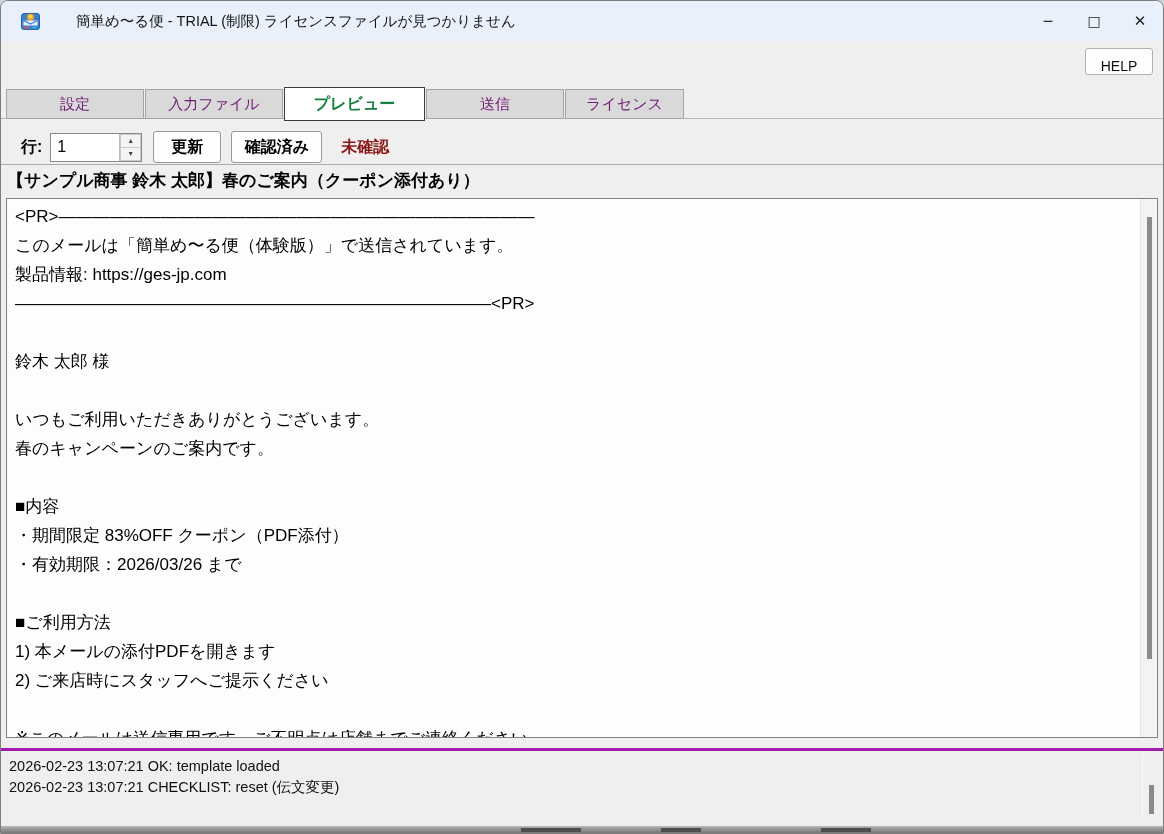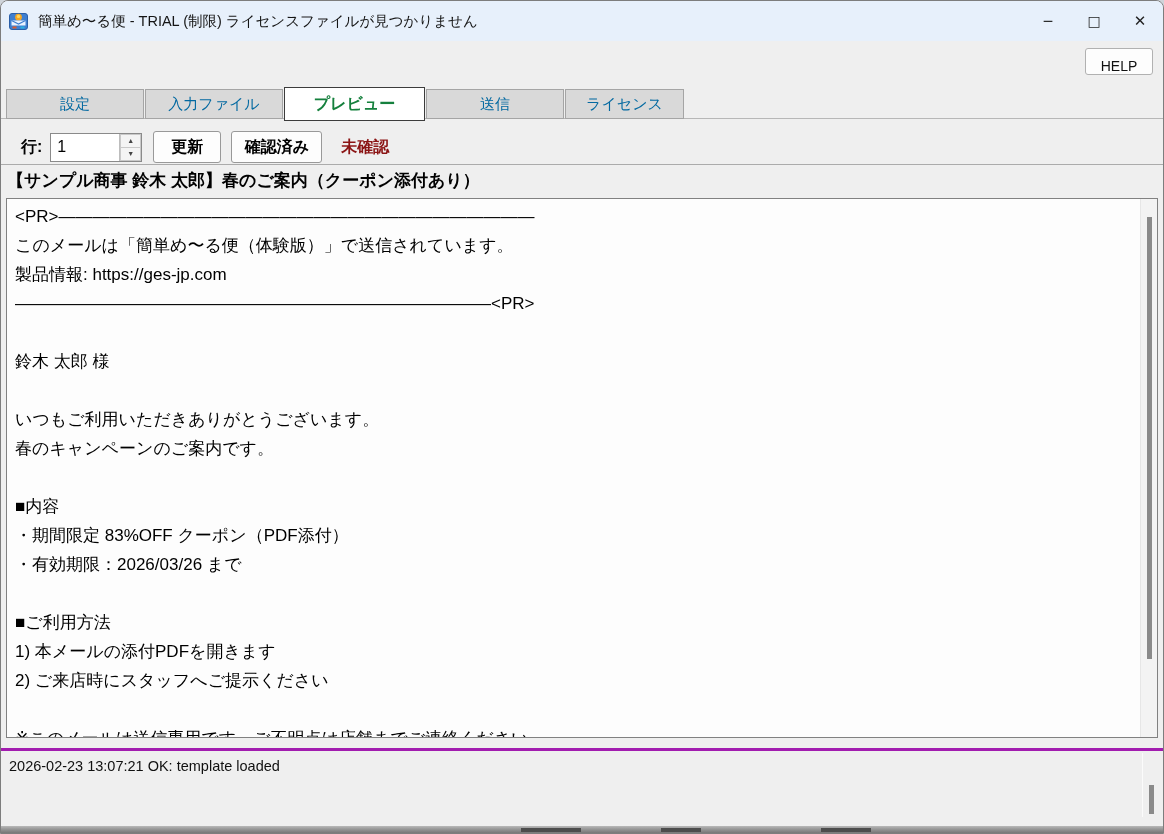--- a/index.html
+++ b/index.html
@@ -9,21 +9,21 @@
     background:#efefef;
     border:1px solid #7d7d7d;
     border-radius:8px 8px 0 0;
     overflow:hidden;
     font-family:"Liberation Sans","DejaVu Sans",sans-serif;
     color:#000;
   }
   
   .titlebar {
     position:absolute; top:0; left:0; right:0; height:40px;
-    background:#e7f0fb; display:flex; align-items:center; padding-left:8px;
+    background:#e7f0fb; display:flex; align-items:center; padding-left:20px;gap:26px;
   }
   .app-icon { width:19px; height:17px; margin-right:10px; flex:0 0 auto; }
   .title-text { font-size:14.5px; color:#151515; }
   .win-controls { margin-left:auto; display:flex; height:100%; }
   .win-btn {
     width:46px; height:100%; display:flex; align-items:center; justify-content:center;
     font-size:14px; color:#222; cursor:default; font-family:"DejaVu Sans",sans-serif;
   }
   .win-btn.close { font-size:15px; }
   
@@ -32,21 +32,21 @@
     background:#fdfdfd; border:1px solid #b1b1b1; border-radius:3px;
     display:flex; align-items:flex-end; justify-content:center;
     font-size:14px; color:#111;
   }
   
   .tabline { position:absolute; top:117px; left:0; right:0; height:1px; background:#b7b7b7; }
   .tabs { position:absolute; top:86px; left:5px; display:flex; align-items:flex-end; z-index:2; }
   .tab {
     width:138px; height:30px; background:#d9d9d9; border:1px solid #a5a5a5;
     display:flex; align-items:center; justify-content:center;
-    font-size:15px; color:#0369a1; margin-right:1px;
+    font-size:15px; color:#701a75; margin-right:1px;
   }
   .tab.last { width:119px; }
   .tab.active {
     width:141px; height:34px; background:#ffffff; border:1px solid #3c3c3c;
     font-weight:bold; color:#15803d; font-size:16px; margin-bottom:-2px; position:relative; z-index:3;
   }
   
   .toolbar { position:absolute; top:129px; left:0; right:0; height:34px; display:flex; align-items:center; padding-left:20px; }
   .row-label { font-size:16px; font-weight:bold; }
   .spinner { display:flex; margin-left:8px; width:92px; height:29px; border:1px solid #8a8a8a; background:#fff; }
@@ -183,20 +183,21 @@
       <div class="body-line">※このメールは送信専用です。ご不明点は店舗までご連絡ください。</div>
     </div>
     <div class="v-scroll">
       <div class="v-thumb main"></div>
     </div>
   </div>
 
   <div class="status-area">
     <div class="log-lines">
       <div class="log-line">2026-02-23 13:07:21 OK: template loaded</div>
+      <div class="log-line">2026-02-23 13:07:21 CHECKLIST: reset (伝文変更)</div>
     </div>
     <div class="status-scroll">
       <div class="status-thumb"></div>
     </div>
   </div>
 
   <div class="bottom-strip">
     <div class="speck" style="left:520px;width:60px;"></div>
     <div class="speck" style="left:660px;width:40px;"></div>
     <div class="speck" style="left:820px;width:50px;"></div>

